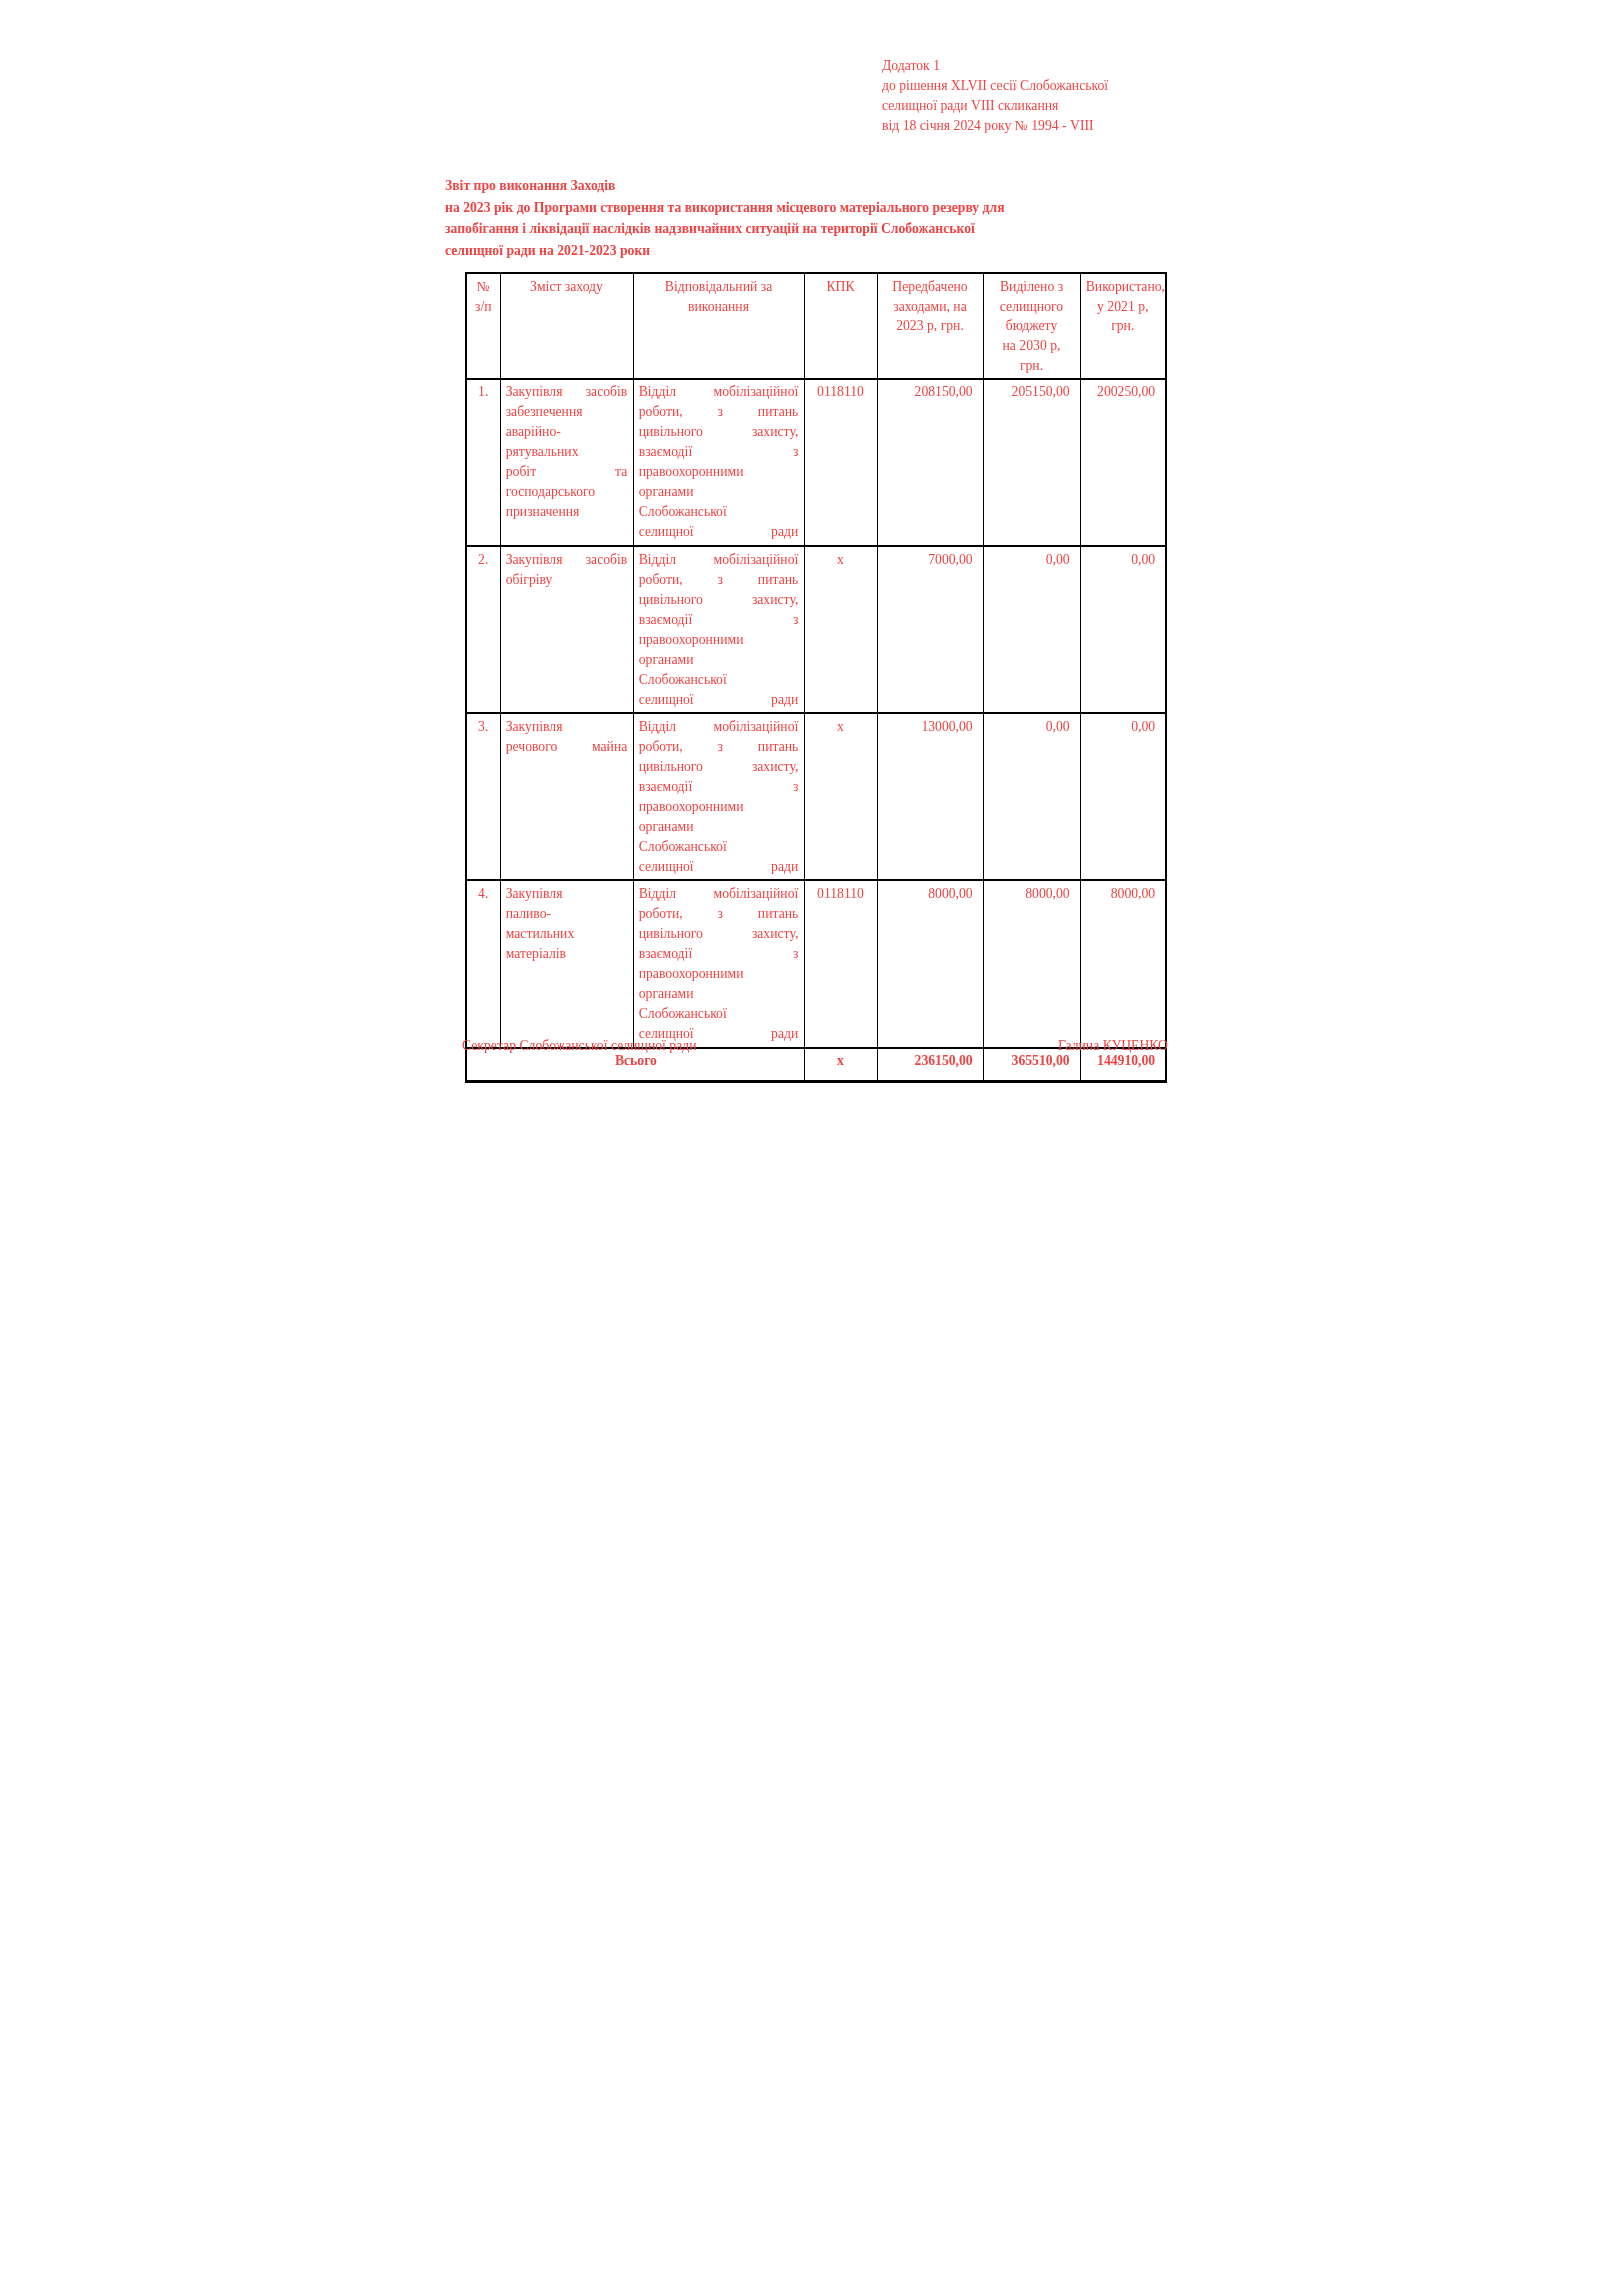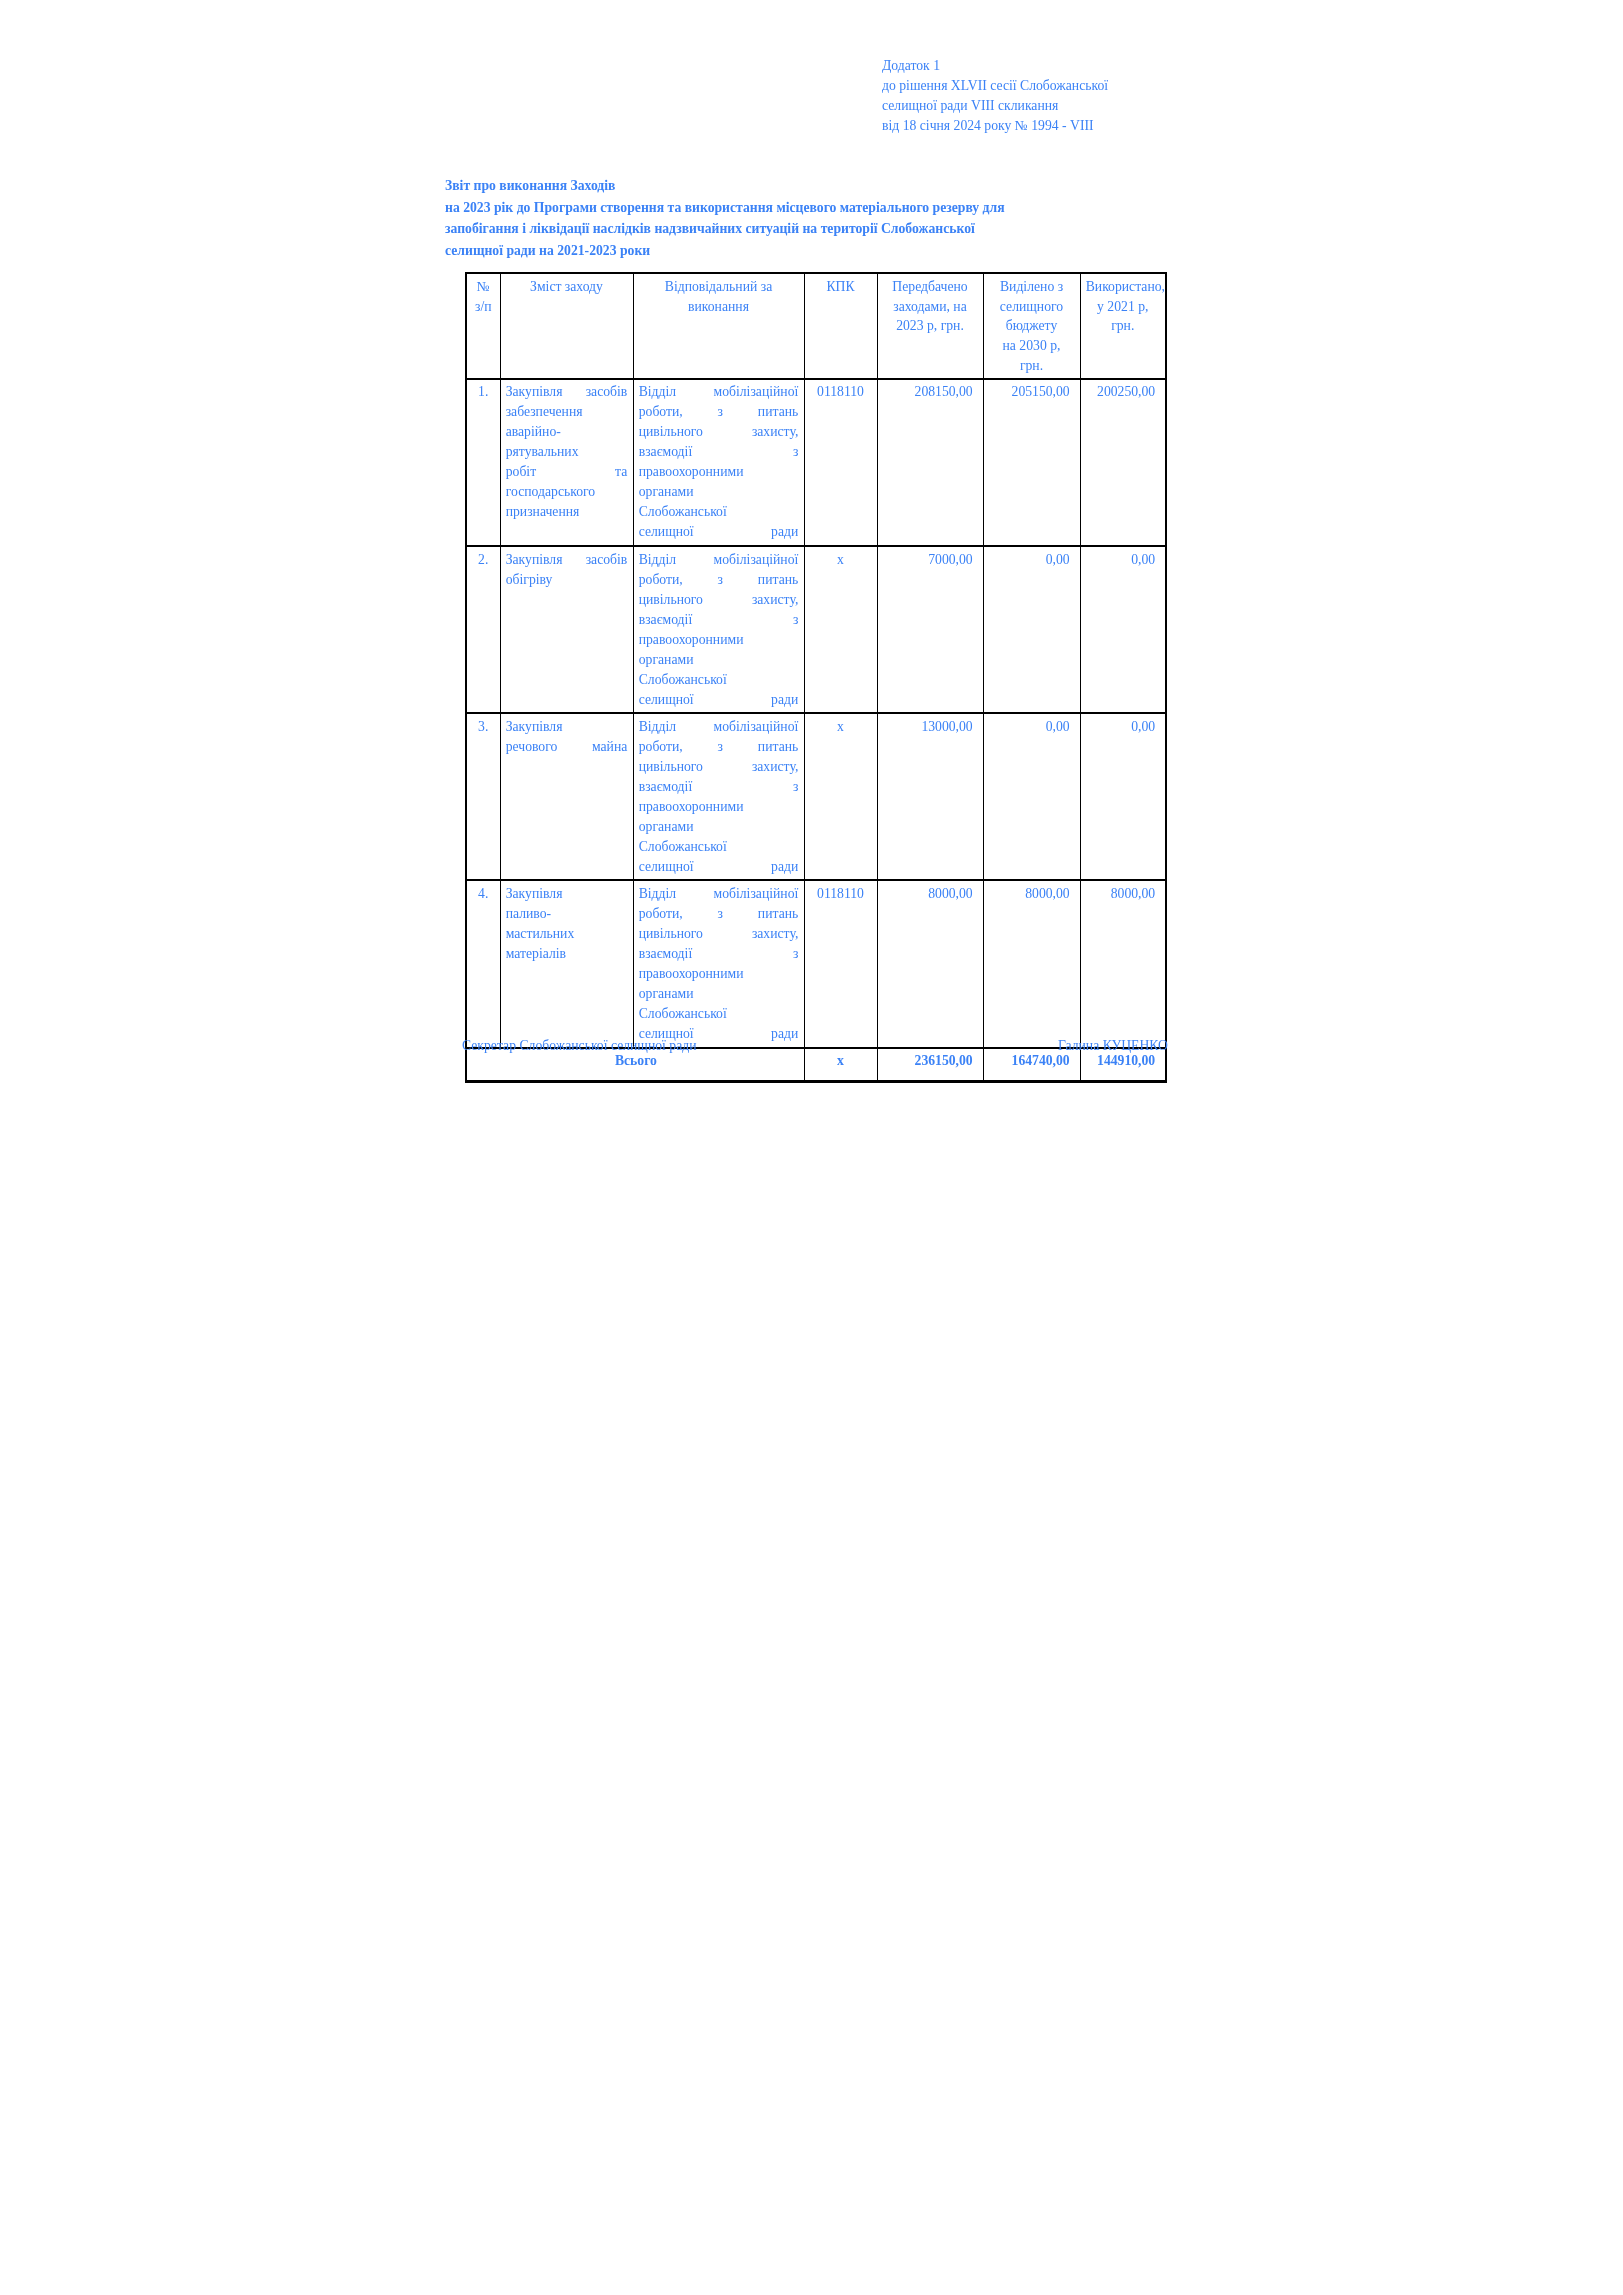--- a/index.html
+++ b/index.html
@@ -6,21 +6,21 @@
     margin: 0;
     padding: 0;
     background: #ffffff;
   }
   .page {
     position: relative;
     width: 811px;
     height: 1148px;
     margin: 0 auto;
     background: #ffffff;
-    color: #3b82f6;
+    color: #ef4444;
     font-family: "Liberation Serif", "DejaVu Serif", serif;
     font-size: 13.7px;
     line-height: 20px;
     overflow: hidden;
   }
   .appendix {
     position: absolute;
     left: 476px;
     top: 56px;
     width: 308px;
@@ -203,21 +203,21 @@
 селищної ради</td>
         <td class="center">0118110</td>
         <td class="money">8000,00</td>
         <td class="money">8000,00</td>
         <td class="money">8000,00</td>
       </tr>
       <tr class="total-row">
         <td colspan="3" class="total-label">Всього</td>
         <td class="center">х</td>
         <td class="money">236150,00</td>
-        <td class="money">164740,00</td>
+        <td class="money">365510,00</td>
         <td class="money">144910,00</td>
       </tr>
     </tbody>
   </table>
 
   <div class="footer-line">
     <span class="footer-left">Секретар Слобожанської селищної ради</span>
     <span class="footer-right">Галина КУЦЕНКО</span>
   </div>
 

